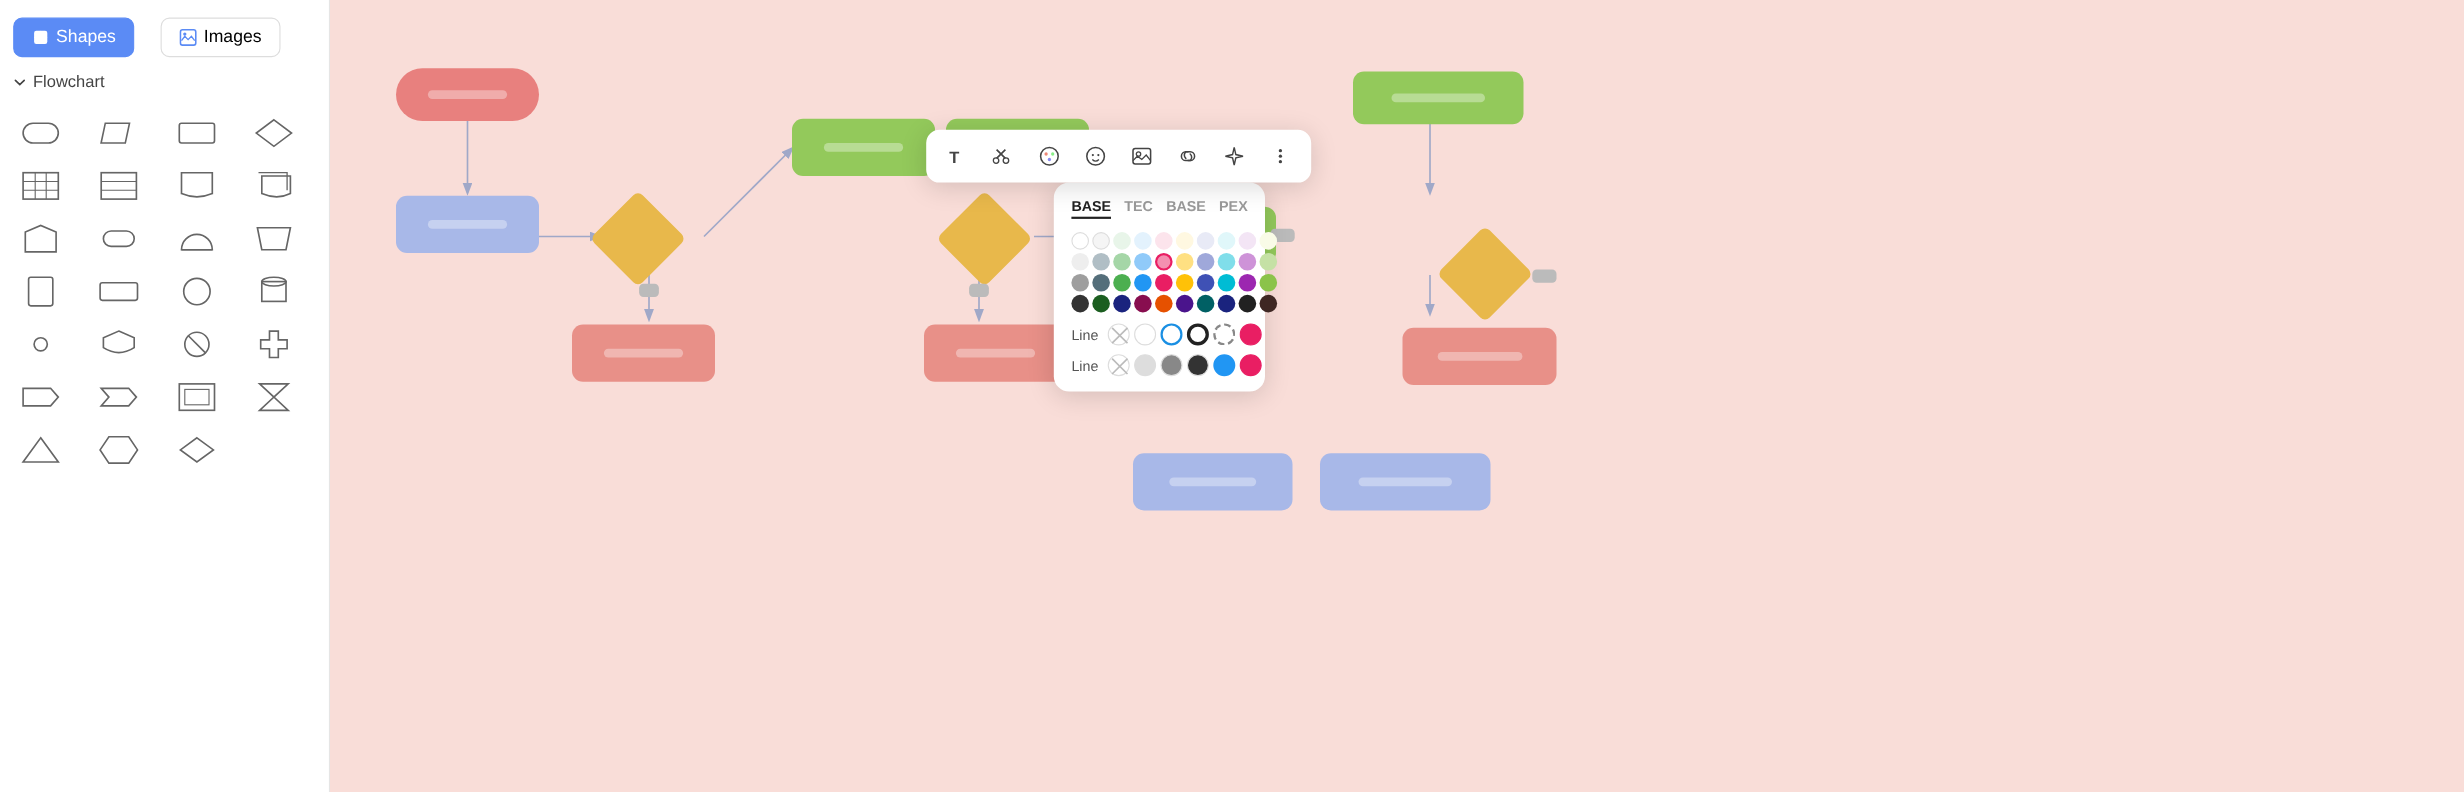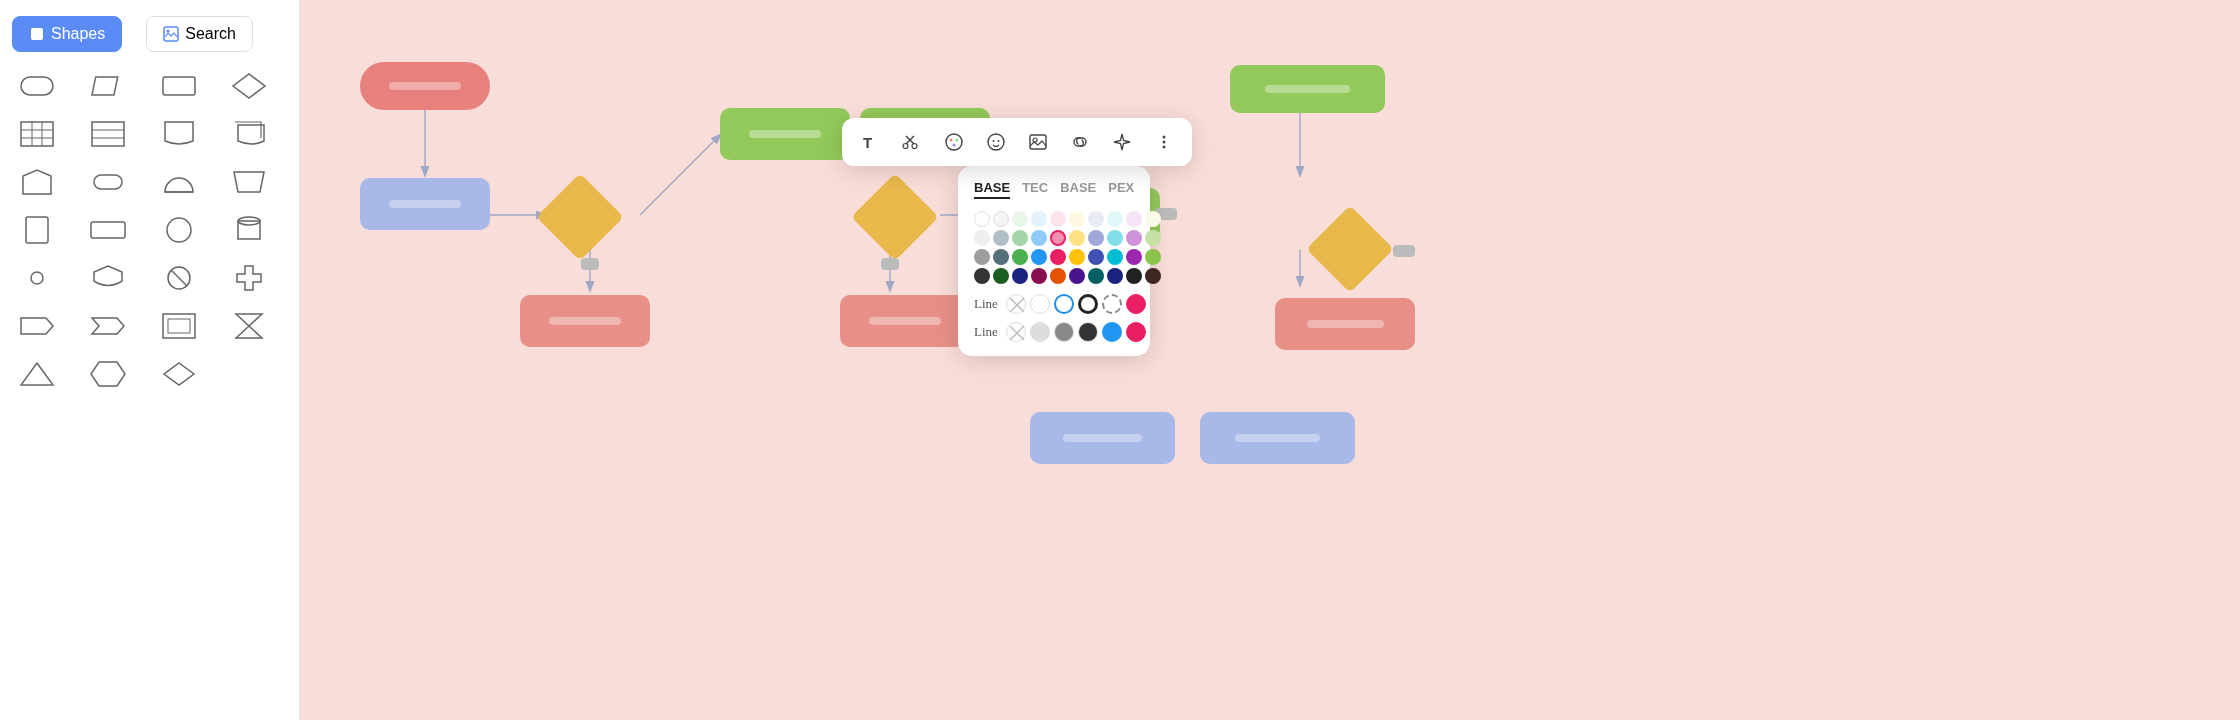--- a/index.html
+++ b/index.html
@@ -205,21 +205,20 @@
       border-radius: 50%;
       cursor: pointer;
     }
     .line-fill-row {
       display: flex;
       align-items: center;
       gap: 8px;
       margin-top: 8px;
       font-size: 13px;
       color: #444;
-      font-family: Liberation Serif, serif;
     }
     .line-fill-row .swatch-row {
       display: flex; gap: 4px; align-items: center;
     }
     .swatch {
       width: 20px; height: 20px;
       border-radius: 50%;
       border: 1.5px solid #ddd;
       cursor: pointer;
     }
@@ -237,22 +236,28 @@
         <path d="M8 2L14 8L8 14L2 8Z" fill="rgba(255,255,255,0.9)"></path>
       </svg>
       <span>Shapes</span>
     </button>
     <button class="tab-btn">
       <svg width="16" height="16" viewBox="0 0 16 16">
         <rect x="1" y="1" width="14" height="14" rx="2" fill="none" stroke="#5b8bf5" stroke-width="1.5"></rect>
         <circle cx="5" cy="5" r="1.5" fill="#5b8bf5"></circle>
         <path d="M2 11L5 7L8 10L11 7L14 11" stroke="#5b8bf5" stroke-width="1.2" fill="none"></path>
       </svg>
-      <span>Search</span>
+      <span>Images</span>
     </button>
+  </div>
+  <div class="section-header">
+    <svg width="12" height="12" viewBox="0 0 12 12">
+      <path d="M2 4L6 8L10 4" stroke="#444" stroke-width="1.5" fill="none" stroke-linecap="round"></path>
+    </svg>
+    <span>Flowchart</span>
   </div>
 
   <div class="shapes-grid">
 
     <div class="shape-item">
         <svg viewBox="0 0 38 30">
           <rect x="3" y="6" width="32" height="18" rx="9" fill="none" stroke="#666" stroke-width="1.5"></rect>
         </svg>
       </div>
     <div class="shape-item">

